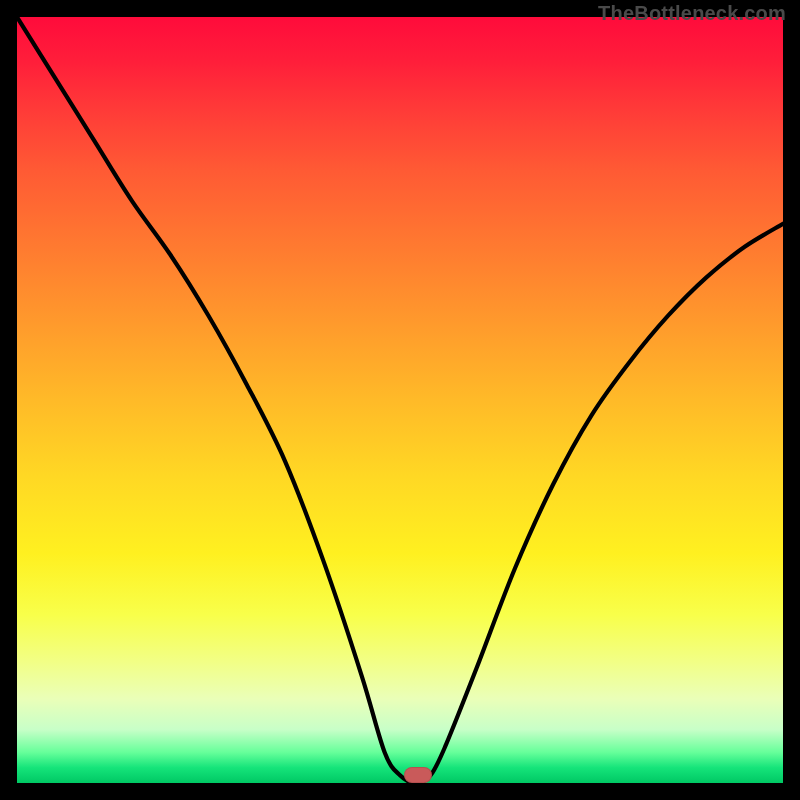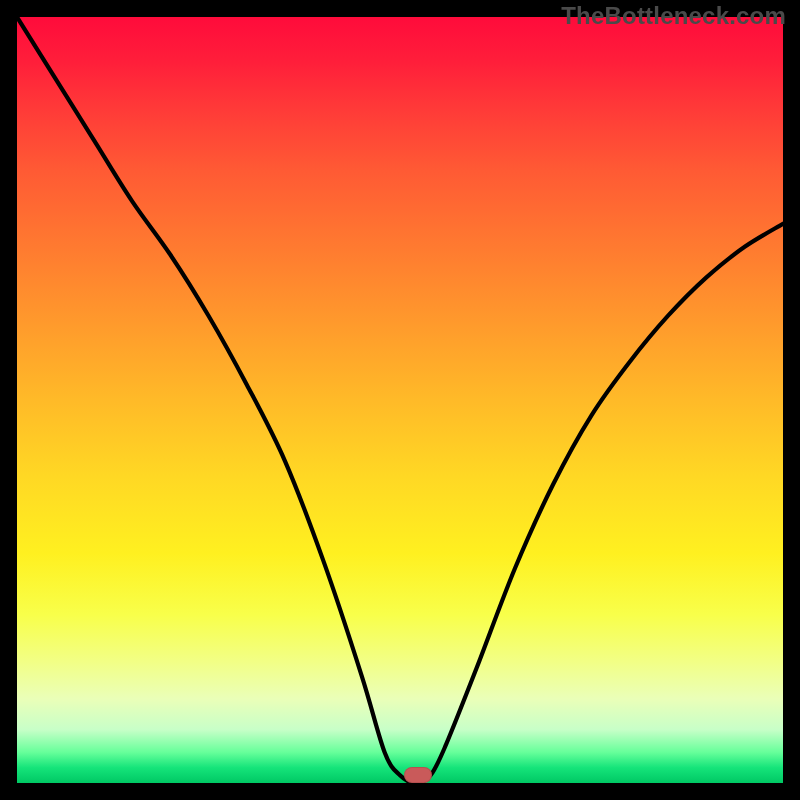--- a/index.html
+++ b/index.html
@@ -61,21 +61,21 @@
     border-radius: 8px;
     transform: translate(-50%, -50%);
     filter: blur(0.3px);
     box-shadow: 0 0 0 1px rgba(0,0,0,0.10) inset;
   }
   .watermark {
     position: absolute;
     top: 2px;
     right: 14px;
     color: #4a4a4a;
-    font-size: 24px;
+    font-size: 20px;
     font-weight: 600;
     letter-spacing: 0.2px;
     user-select: none;
   }
 </style>
 </head>
 <body>
 
 <div class="stage">
 

